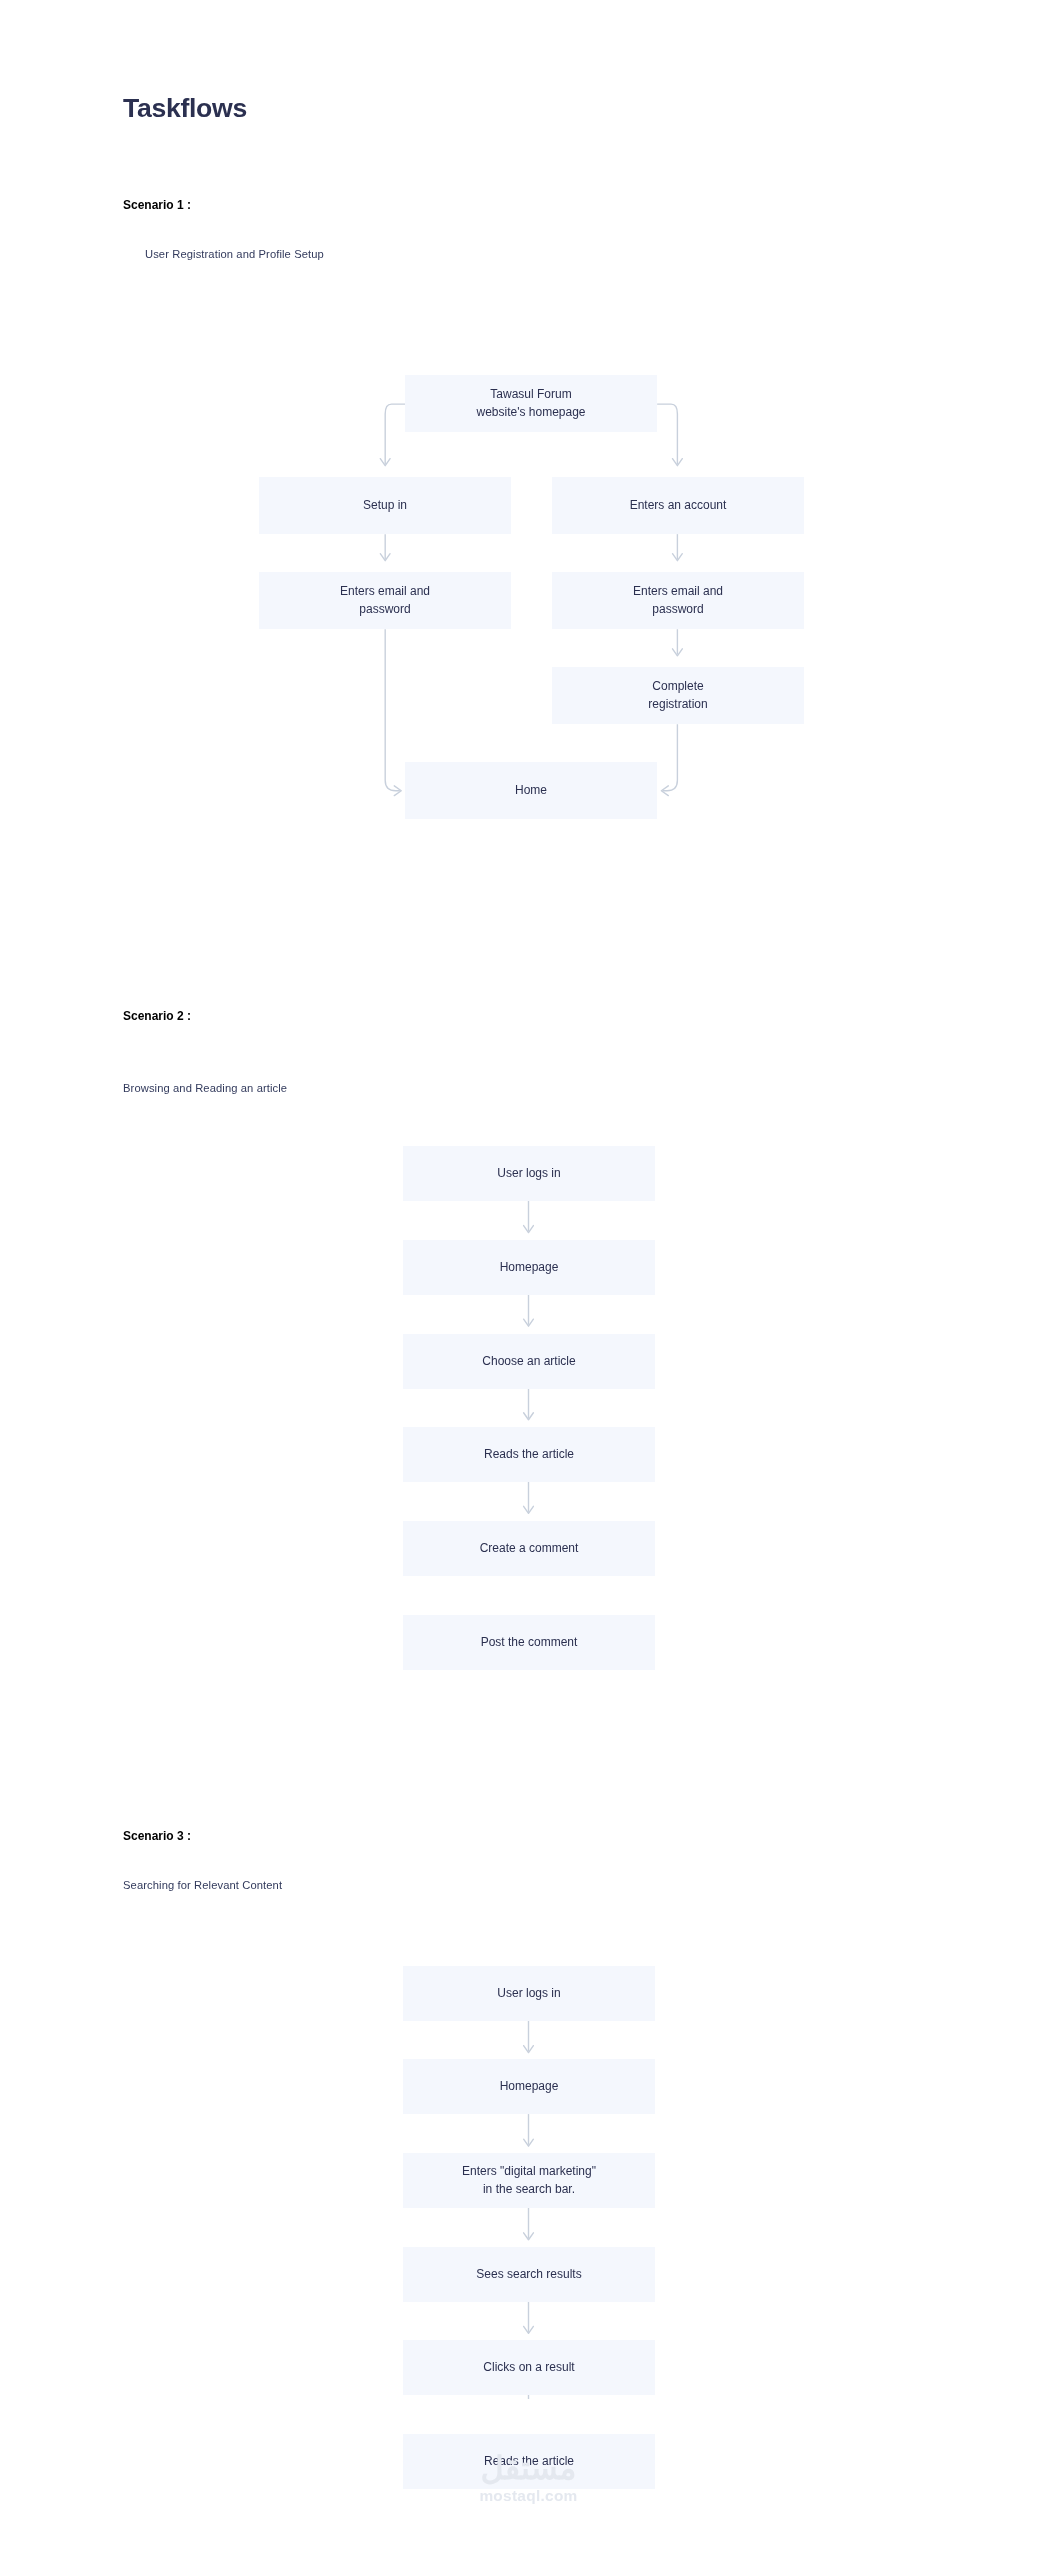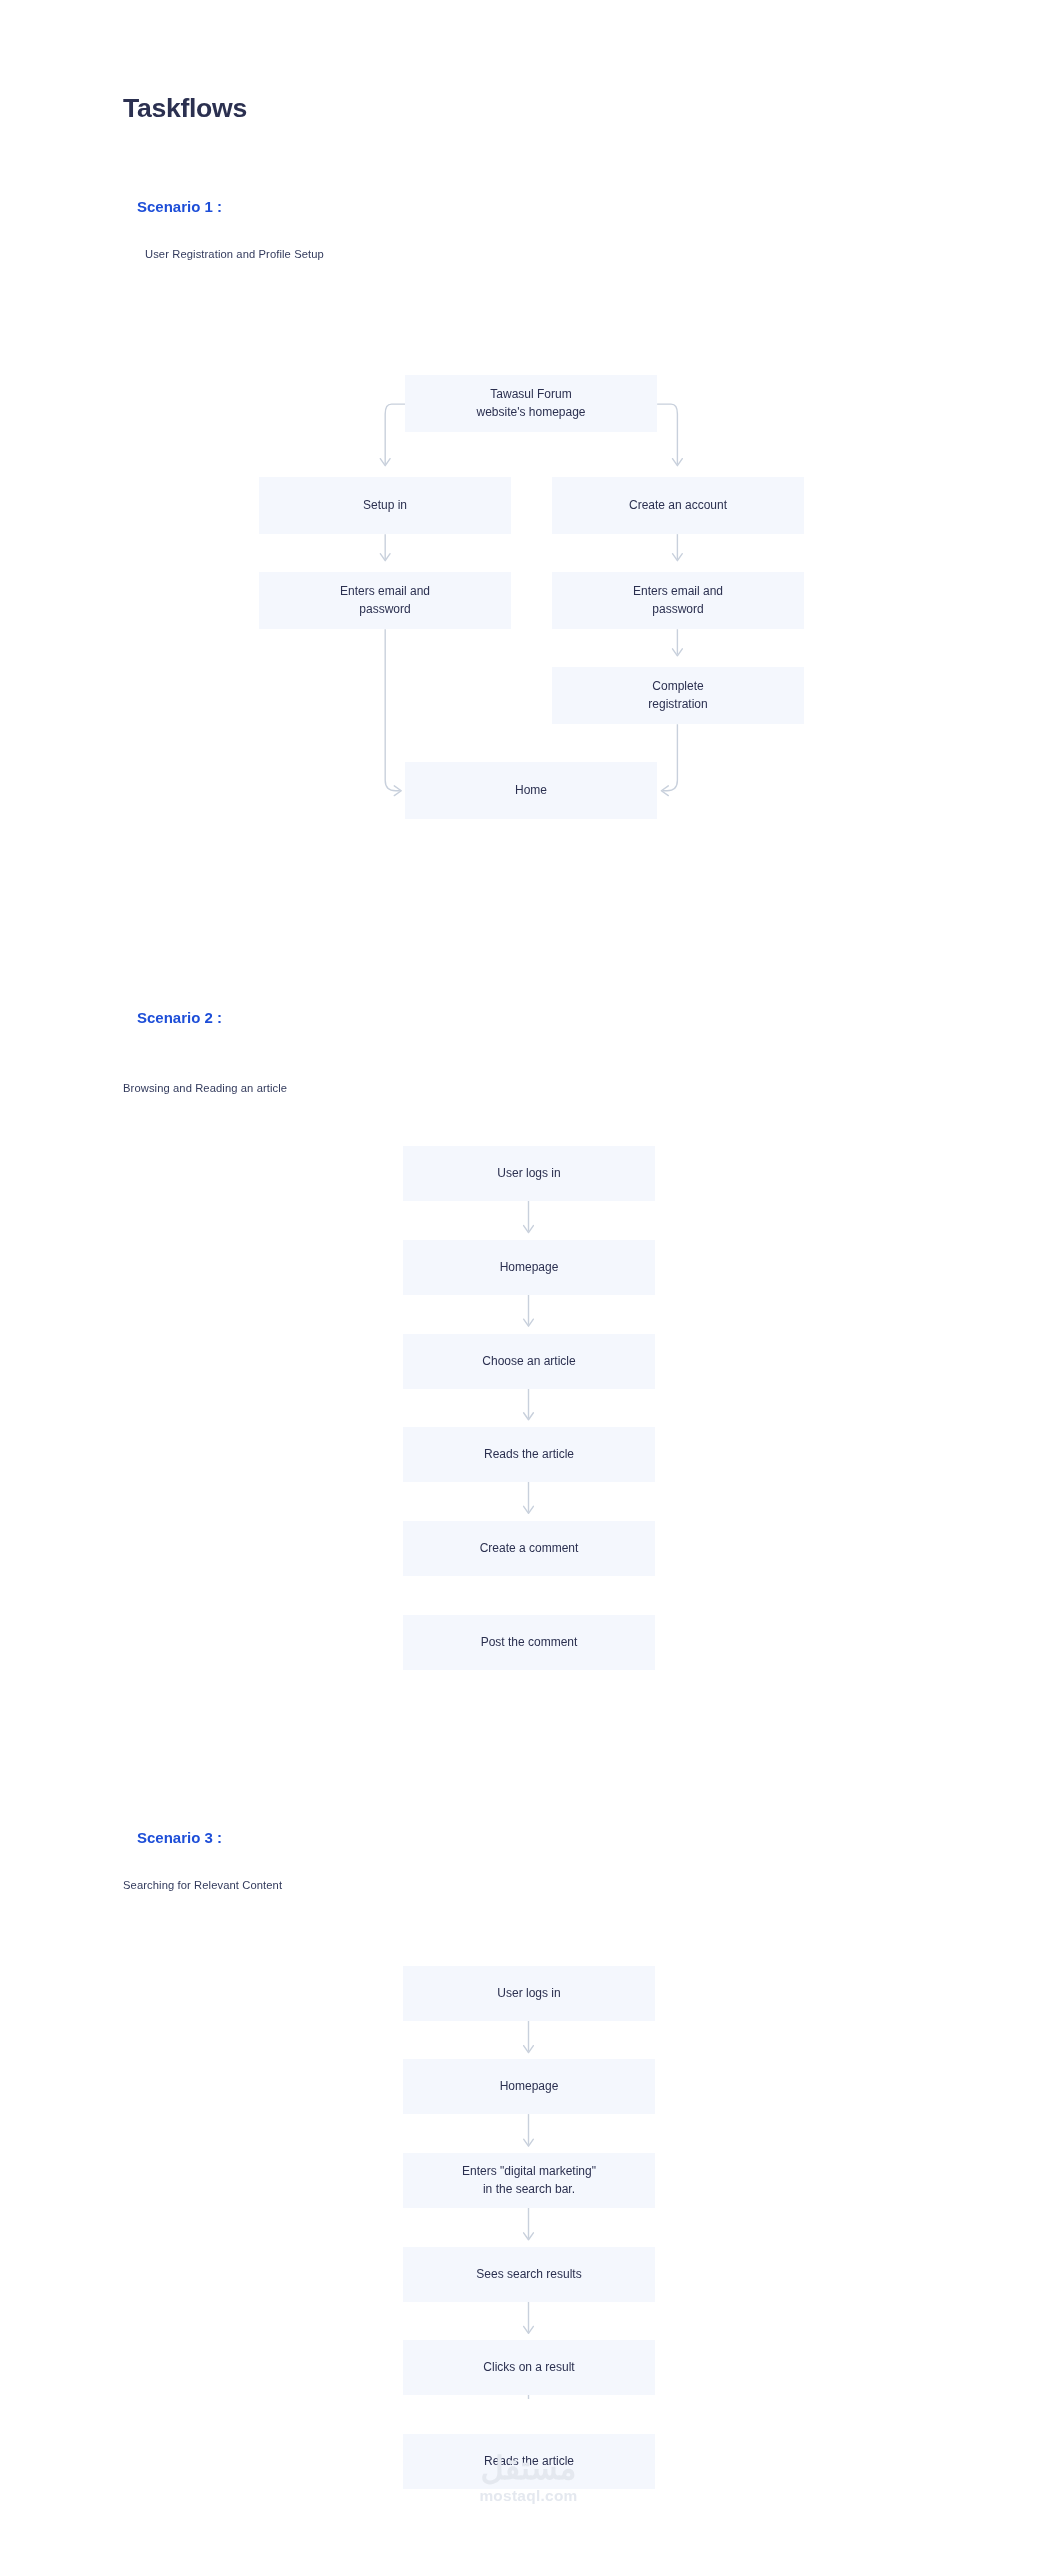--- a/index.html
+++ b/index.html
@@ -27,25 +27,25 @@
     top: 93px;
     font-size: 26.6px;
     font-weight: 700;
     letter-spacing: -0.3px;
     color: #2b3050;
     line-height: 1.2;
   }
 
   .scenario-title {
     position: absolute;
-    left: 137px;
-    font-size: 15px;
+    left: 123px;
+    font-size: 12px;
     font-weight: 700;
     letter-spacing: 0px;
-    color: #1d4ed8;
+    color: #000000;
   }
 
   .scenario-sub {
     position: absolute;
     left: 123px;
     font-size: 11.2px;
     font-weight: 400;
     color: #323a5c;
     letter-spacing: 0.1px;
   }
@@ -166,21 +166,21 @@
 
   <div class="node sc1-top">
     <span><span>Tawasul Forum</span><br><span>website's homepage</span></span>
   </div>
 
   <div class="node sc1-signin">
     <span>Setup in</span>
   </div>
 
   <div class="node sc1-create">
-    <span>Create an account</span>
+    <span>Enters an account</span>
   </div>
 
   <div class="node sc1-email1">
     <span><span>Enters email and</span><br><span>password</span></span>
   </div>
 
   <div class="node sc1-email2">
     <span><span>Enters email and</span><br><span>password</span></span>
   </div>
 

